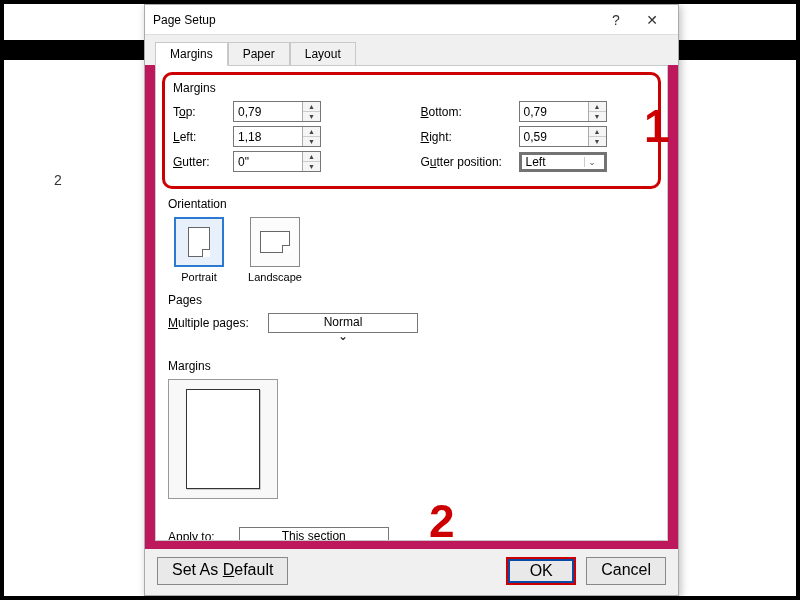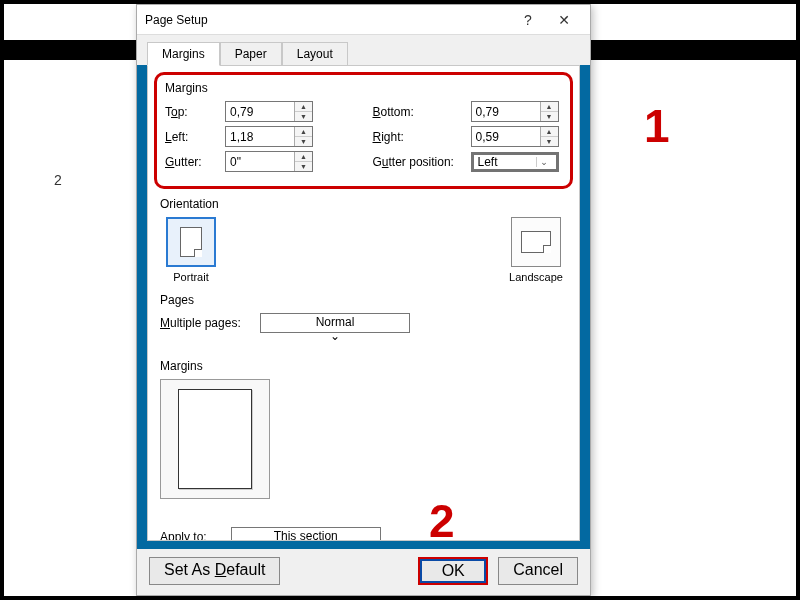--- a/index.html
+++ b/index.html
@@ -24,25 +24,25 @@
   .black-bar {
     position: absolute;
     left: 0;
     right: 0;
     top: 36px;
     height: 20px;
     background: #000;
   }
   .dialog {
     position: absolute;
-    left: 132px;
+    left: 140px;
     top: 0;
-    width: 455px;
+    width: 535px;
     height: 592px;
-    background: #0369a1;
+    background: #be185d;
     border: 1px solid #aaa;
     box-shadow: 2px 2px 8px rgba(0,0,0,0.25);
     display: flex;
     flex-direction: column;
   }
   .titlebar {
     background: #fff;
     height: 30px;
     display: flex;
     align-items: center;
@@ -161,21 +161,20 @@
     width: 16px;
     text-align: center;
     border-left: 1px solid #ccc;
     font-size: 9px;
     color: #555;
   }
   .orient-row {
     display: flex;
     gap: 14px;
     margin: 6px 0 10px 0;
-    justify-content: space-between;
   }
   .orient-item {
     width: 62px;
     text-align: center;
     font-size: 11px;
   }
   .orient-icon {
     width: 50px;
     height: 50px;
     border: 1px solid #888;

